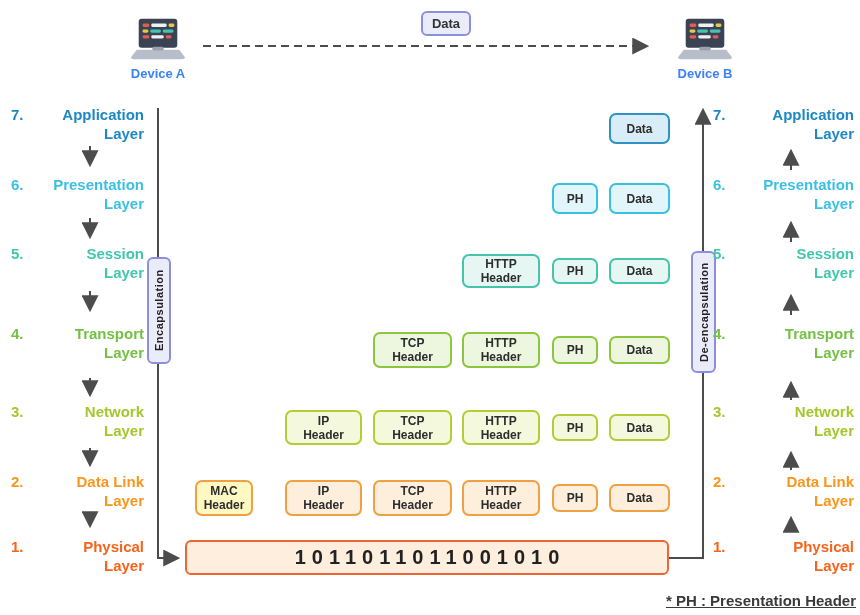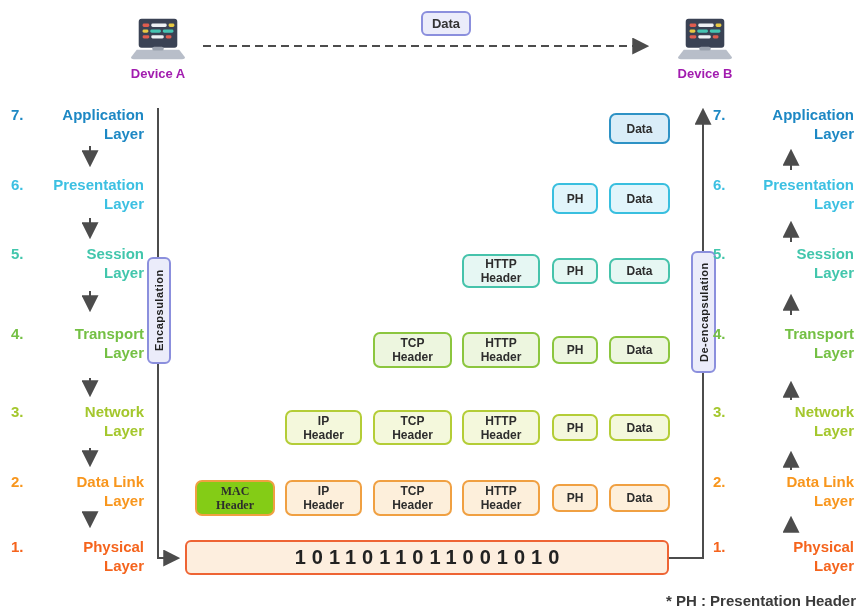--- a/index.html
+++ b/index.html
@@ -3,21 +3,21 @@
 <meta charset="utf-8">
 <style>
   * { box-sizing: border-box; margin: 0; padding: 0; }
   html,body { background:#fff; }
   body { font-family: "Liberation Sans", sans-serif; }
   #stage { position: relative; width: 860px; height: 615px; background:#fff; overflow:hidden; font-weight:bold; }
 
   
   .device { position:absolute; width:56px; text-align:center; }
   .device svg { display:block; margin:0 auto; }
-  .device-label { font-size:13px; color:#a21caf; margin-top:2px; white-space:nowrap; }
+  .device-label { font-size:13px; color:#3b82f6; margin-top:2px; white-space:nowrap; }
 
   
   .pill { position:absolute; border:2px solid; border-radius:6px;
           display:flex; align-items:center; justify-content:center;
           font-size:13px; color:#333; }
 
   
   .vlabel { position:absolute; border:2px solid; border-radius:6px;
             display:flex; align-items:center; justify-content:center;
             writing-mode: vertical-rl; transform: rotate(180deg);
@@ -110,21 +110,21 @@
 
   <div class="pill" style="left: 421px; top: 11px; width: 50px; height: 25px; border-color: rgb(139, 143, 221); background: rgb(235, 236, 250);">Data</div>
 
   <div class="vlabel" style="left: 147px; top: 257px; width: 24px; height: 107px; border-color: rgb(139, 143, 221); background: rgb(235, 236, 250);">Encapsulation</div>
   <div class="vlabel" style="left: 691px; top: 251px; width: 25px; height: 122px; border-color: rgb(139, 143, 221); background: rgb(235, 236, 250);">De-encapsulation</div>
 
   <div id="binary-box" style="left: 185px; top: 540px; width: 484px; height: 35px; border-color: rgb(238, 100, 52); background: rgb(253, 238, 222); border-radius: 6px;">
     <span id="binary-text">1011011011001010</span>
   </div>
 
-  <div class="footnote" style="right:4px; top:592px;">* PH : Presentation Header</div>
+  <div class="footnote" style="right:4px; top:592px;text-decoration:underline;">* PH : Presentation Header</div>
 <div class="layer" style="left: 4px; top: 105px; width: 140px; color: rgb(29, 136, 196);">
       <span class="lnum">7.</span>
       <div class="lname">
         <div>Application</div>
         <div>Layer</div>
       </div>
     </div>
     <div class="layer" style="left: 4px; top: 175px; width: 140px; color: rgb(60, 192, 226);">
       <span class="lnum">6.</span>
       <div class="lname">
@@ -260,21 +260,21 @@
     <div class="sbox" style="left: 462px; top: 410px; width: 78px; height: 35px; border-color: rgb(180, 205, 55); background: rgb(244, 248, 220);">
       <div>HTTP</div>
       <div>Header</div>
     </div>
     <div class="sbox" style="left: 552px; top: 414px; width: 46px; height: 27px; border-color: rgb(180, 205, 55); background: rgb(244, 248, 220);">
       <div>PH</div>
     </div>
     <div class="sbox" style="left: 609px; top: 414px; width: 61px; height: 27px; border-color: rgb(180, 205, 55); background: rgb(244, 248, 220);">
       <div>Data</div>
     </div>
-    <div class="sbox" style="left: 195px; top: 480px; width: 80px; height: 36px; border-color: rgb(240, 160, 66); background: #84cc16; font-family: Liberation Serif, serif;">
+    <div class="sbox" style="left: 195px; top: 480px; width: 58px; height: 36px; border-color: rgb(240, 160, 66); background: #fef9c3;">
       <div>MAC</div>
       <div>Header</div>
     </div>
     <div class="sbox" style="left: 285px; top: 480px; width: 77px; height: 36px; border-color: rgb(240, 160, 66); background: rgb(253, 239, 219);">
       <div>IP</div>
       <div>Header</div>
     </div>
     <div class="sbox" style="left: 373px; top: 480px; width: 79px; height: 36px; border-color: rgb(240, 160, 66); background: rgb(253, 239, 219);">
       <div>TCP</div>
       <div>Header</div>

